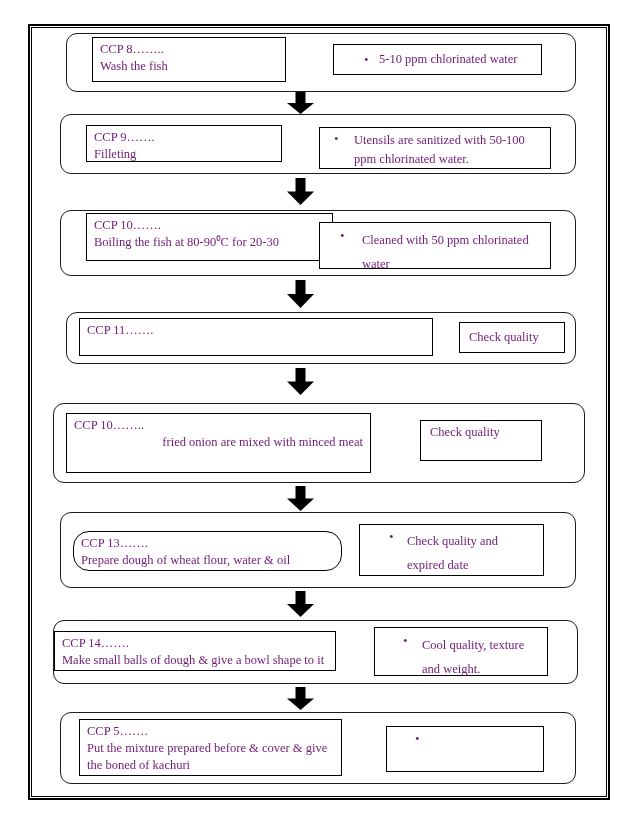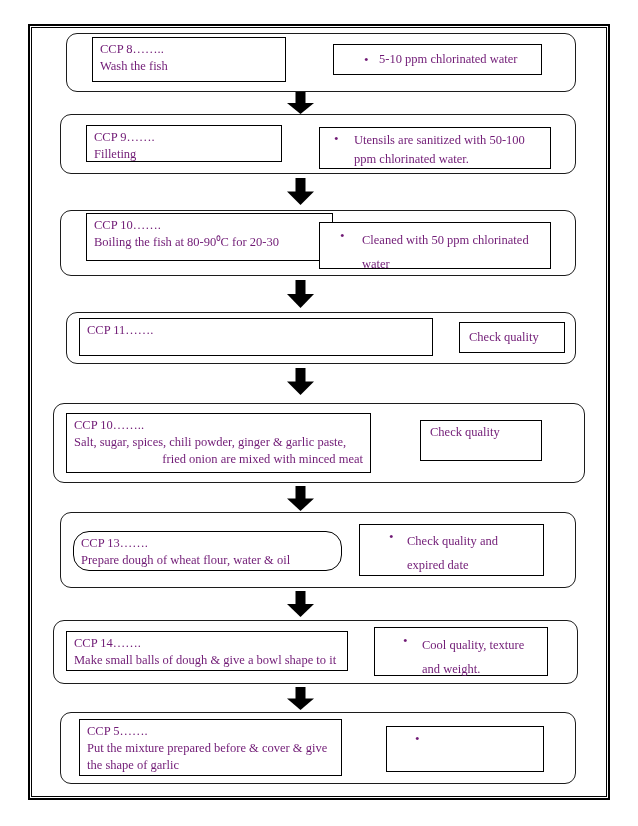--- a/index.html
+++ b/index.html
@@ -53,21 +53,21 @@
   .s5 .side{left:366px;top:16px;width:122px;height:41px;padding-top:4px;}
   .s5 .stxt{padding-left:9px;}
 
   .s6{left:60px;top:512px;width:514px;height:74px;}
   .s6 .ccp{left:12px;top:18px;width:269px;height:40px;border-radius:16px;}
   .s6 .side{left:298px;top:11px;width:185px;height:52px;padding-top:4px;}
   .s6 .bullet{margin-left:29px;width:18px;}
   .s6 .sl{line-height:24px;}
 
   .s7{left:53px;top:620px;width:523px;height:62px;}
-  .s7 .ccp{left:12px;top:10px;width:282px;height:40px;}
+  .s7 .ccp{left:0;top:10px;width:282px;height:40px;}
   .s7 .side{left:320px;top:6px;width:174px;height:49px;padding-top:5px;}
   .s7 .bullet{margin-left:28px;width:19px;}
   .s7 .sl{line-height:24px;}
 
   .s8{left:60px;top:712px;width:514px;height:70px;}
   .s8 .ccp{left:18px;top:6px;width:263px;height:57px;}
   .s8 .side{left:325px;top:13px;width:158px;height:46px;padding-top:4px;}
   .s8 .bullet{margin-left:28px;width:19px;}
   .s8 .sl{line-height:24px;}
 
@@ -170,21 +170,20 @@
   <div class="arrow a4">
     <svg viewBox="0 0 27 26" preserveAspectRatio="none">
         <rect x="8.5" y="0" width="10" height="14" fill="#000"></rect>
         <polygon points="0,13 27,13 13.5,26" fill="#000"></polygon>
       </svg>
   </div>
 
   <div class="sec s5">
     <div class="ccp">
       <div class="cl">CCP 10……..</div>
-      <div class="cl">Salt, sugar, spices, chili powder, ginger &amp; garlic paste,</div>
       <div class="cl cl3">fried onion are mixed with minced meat</div>
     </div>
     <div class="side">
       <div class="srow">
         <div class="stxt">
           <div class="sl">Check quality</div>
         </div>
       </div>
     </div>
   </div>
@@ -236,21 +235,21 @@
     <svg viewBox="0 0 27 26" preserveAspectRatio="none">
         <rect x="8.5" y="0" width="10" height="14" fill="#000"></rect>
         <polygon points="0,13 27,13 13.5,26" fill="#000"></polygon>
       </svg>
   </div>
 
   <div class="sec s8">
     <div class="ccp">
       <div class="cl">CCP 5…….</div>
       <div class="cl">Put the mixture prepared before &amp; cover &amp; give</div>
-      <div class="cl">the shape of garlic</div>
+      <div class="cl">the boned of kachuri</div>
     </div>
     <div class="side">
       <div class="srow">
         <span class="bullet">•</span>
       </div>
     </div>
   </div>
 </div>
 
 </body></html>

